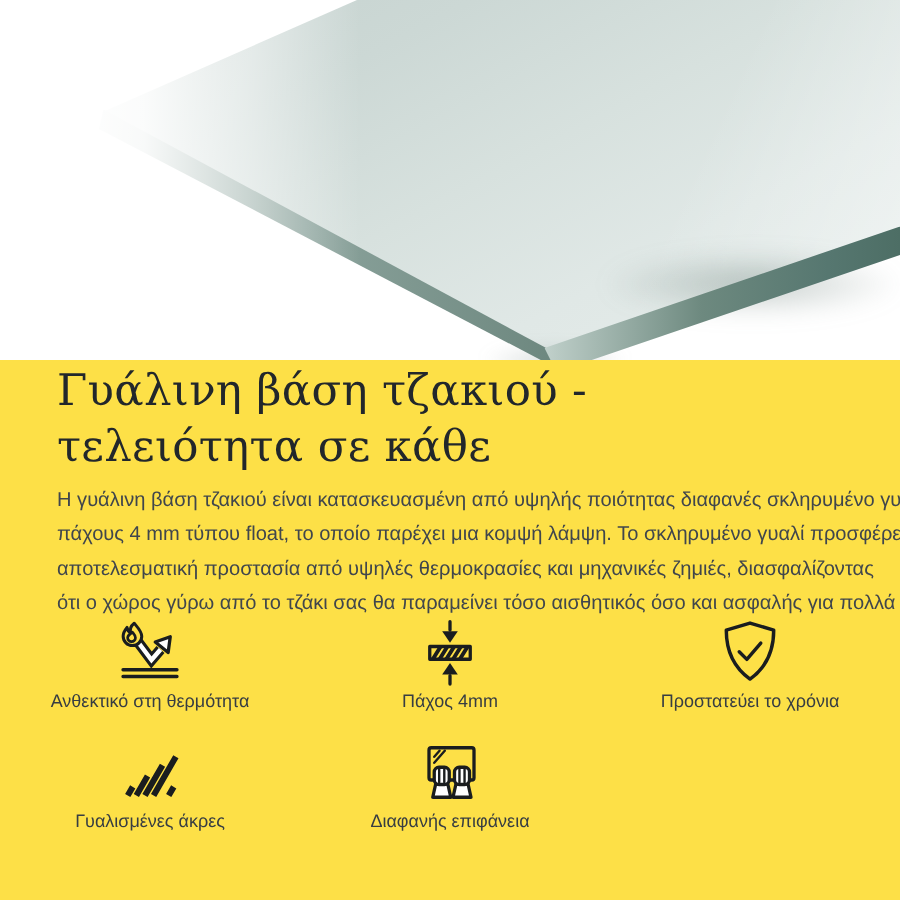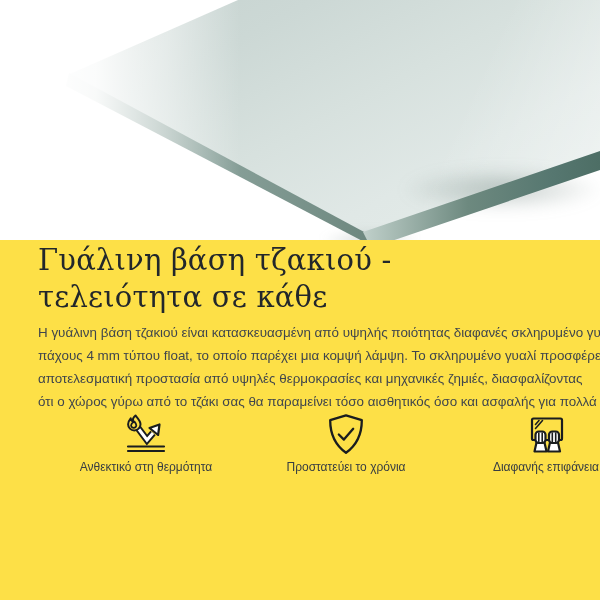--- a/index.html
+++ b/index.html
@@ -33,21 +33,21 @@
 
   
   h1.title{margin:2px 0 0 38px;font-family:"DejaVu Serif","Liberation Serif",serif;
     font-weight:400;font-size:29px;line-height:37px;color:#22272b;letter-spacing:.2px;}
   h1.title span{display:block;white-space:nowrap;}
   .intro{margin:5px 0 0 38px;font-size:13.4px;line-height:23px;color:#40464c;}
   .intro div{white-space:nowrap;}
 
   
   .features{margin-top:1px;display:grid;grid-template-columns:200px 200px 200px;
-    row-gap:20px;justify-items:center;width:502px;padding-left:46px;}
+    row-gap:20px;justify-items:center;width:502px;}
   .feature{display:flex;flex-direction:column;align-items:center;}
   .feature .icon{height:41px;display:flex;align-items:center;justify-content:center;}
   .feature .label{margin-top:5px;font-size:12px;color:#373d42;white-space:nowrap;text-align:center;}
   svg{display:block;}
   .st{stroke:#1a1d1f;stroke-width:2.2;fill:none;stroke-linecap:round;stroke-linejoin:round;}
   .stw{stroke:#1a1d1f;stroke-width:2.2;fill:#fff;stroke-linecap:round;stroke-linejoin:round;}
   .fillb{fill:#1a1d1f;stroke:none;}
 </style>
 </head>
 <body>
@@ -85,32 +85,53 @@
           <polyline points="16,14 25,26 31,19" style="stroke:#1a1d1f;stroke-width:7;fill:none;"></polyline>
           <polyline points="16,14 25,26 31,19" style="stroke:#fff;stroke-width:3;fill:none;"></polyline>
           <polygon class="stw" points="37.5,10.5 36.1,21 27.5,14"></polygon>
           <path class="st" style="stroke-width:2" d="M13.5 1.5 C16 4.5 18.5 7 18.5 10.2 A6.2 6.2 0 0 1 6.1 10.2 C6.1 7.8 7.3 6 8.7 4.3 C8.9 6 9.8 7.2 11.2 7.8 C10.4 5.6 10.9 3.6 13.5 1.5 Z"></path>
           <path class="st" style="stroke-width:1.8" d="M12.3 7.5 C13.4 8.8 14.3 9.8 14.3 11.2 A2.6 2.6 0 1 1 9.1 11.2 C9.1 10 9.9 9 12.3 7.5 Z"></path>
         </svg>
       </div>
       <div class="label">Ανθεκτικό στη θερμότητα</div>
     </div>
 
+    <div class="feature">
+      <div class="icon">
+        <svg width="48" height="48" viewBox="0 0 48 48">
+          <path class="st" d="M24 3.5 V9"></path>
+          <polygon class="fillb" points="24,17.5 18.8,9.8 29.2,9.8"></polygon>
+          <rect class="st" x="10.5" y="20" width="27" height="8.5"></rect>
+          <path class="st" style="stroke-width:2.6;stroke-linecap:butt" d="M12.5 28.5 L17.8 20 M17 28.5 L22.3 20 M21.5 28.5 L26.8 20 M26 28.5 L31.3 20 M30.5 28.5 L35.8 20"></path>
+          <path class="st" d="M24 45 V39.5"></path>
+          <polygon class="fillb" points="24,31 18.8,38.7 29.2,38.7"></polygon>
+        </svg>
+      </div>
+      <div class="label">Πάχος 4mm</div>
+    </div>
 
     <div class="feature">
       <div class="icon">
         <svg width="46" height="46" viewBox="0 0 48 48">
           <path class="st" style="stroke-width:2.4" d="M24 3.5 L40.5 8.5 C40.5 21.5 36.5 33.5 24 42.5 C11.5 33.5 7.5 21.5 7.5 8.5 Z"></path>
           <polyline class="st" style="stroke-width:2.4" points="16.5,23.5 21.8,28.8 31.5,17.5"></polyline>
         </svg>
       </div>
       <div class="label">Προστατεύει το χρόνια</div>
     </div>
 
 
+    <div class="feature">
+      <div class="icon">
+        <svg width="46" height="46" viewBox="0 0 48 48">
+          <path d="M8.5 40 L12 34 M14.5 40 L22.3 26.5 M20.5 40 L32.7 19 M26.5 40 L42 13 M37 40 L40.5 34" style="stroke:#1a1d1f;stroke-width:4.2;fill:none;stroke-linecap:butt"></path>
+        </svg>
+      </div>
+      <div class="label">Γυαλισμένες άκρες</div>
+    </div>
 
     <div class="feature">
       <div class="icon">
         <svg width="50" height="44" viewBox="0 0 50 44">
           <rect class="st" x="11" y="5.5" width="30" height="21.5" rx="1.5"></rect>
           <path class="st" style="stroke-width:1.6" d="M14.5 11.5 L18 7.5 M14.5 15.5 L21.5 7.5"></path>
           <g>
             <path class="stw" d="M15.5 29.5 L13.5 38.5 H25.5 L23.5 29.5 Z"></path>
             <rect class="stw" x="14.5" y="18.5" width="10" height="11.5" rx="3.2"></rect>
             <path class="st" style="stroke-width:1.6" d="M17.8 20 V28.5 M21.2 20 V28.5"></path>

